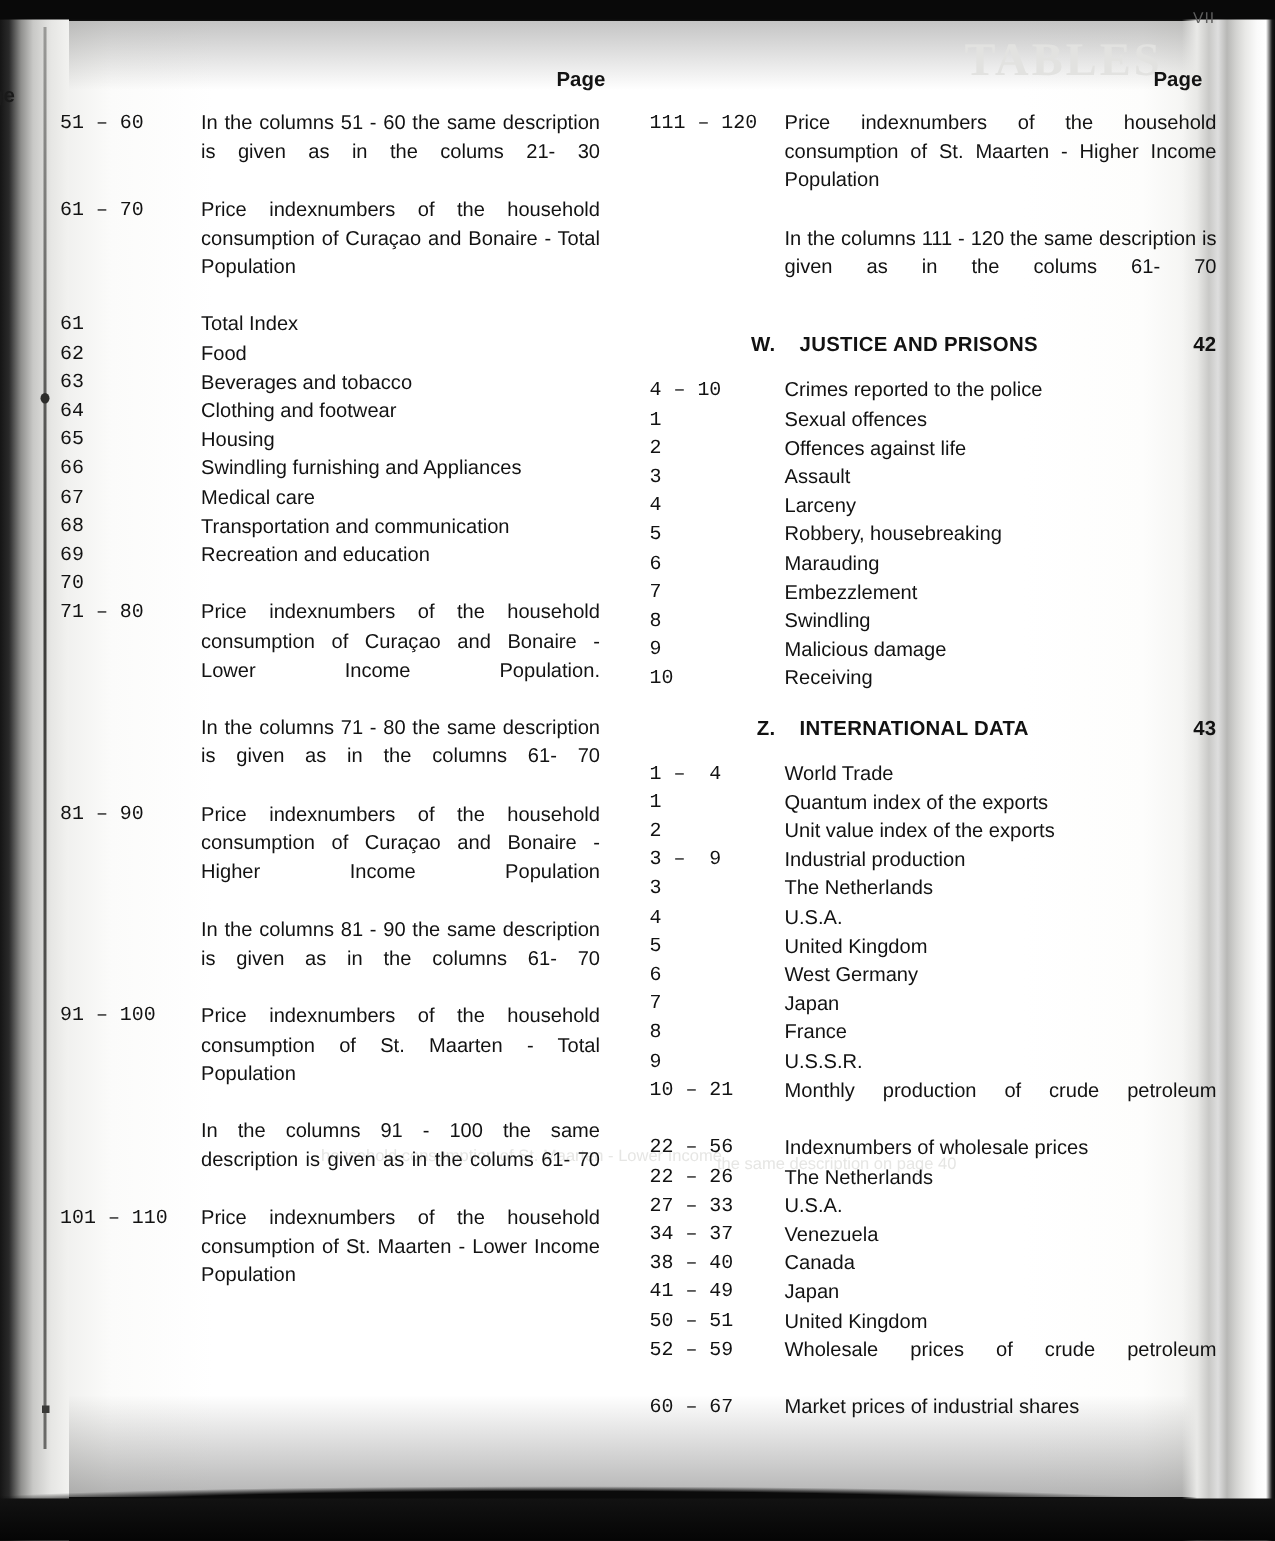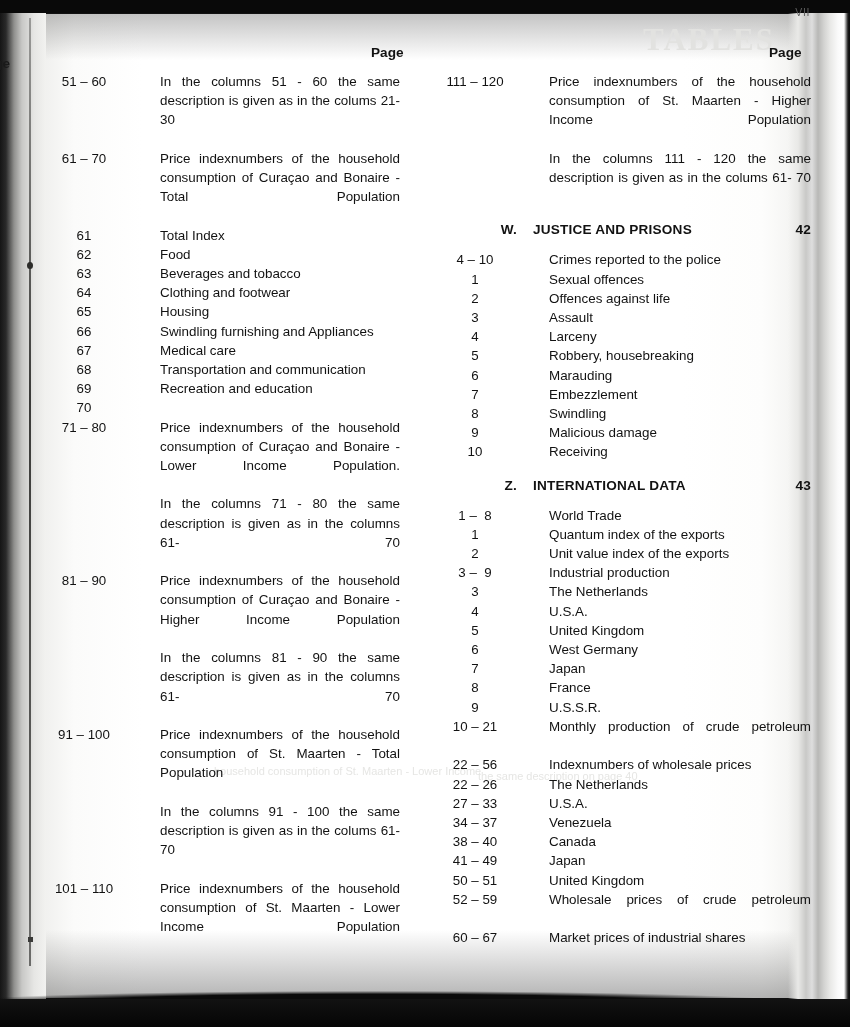--- a/index.html
+++ b/index.html
@@ -204,25 +204,26 @@
   .col-left  { left: 40px;  width: 360px; }
   .col-right { left: 433px; width: 378px; }
 
   
   .entry {
     display: flex;
     align-items: flex-start;
   }
   .num {
     flex: 0 0 auto;
-    text-align: center;
+    text-align: left;
     font-size: 13.3px;
     line-height: 19.2px;
     white-space: pre;
-    padding-right: 32px;
+    padding-right: 6px;
+    font-family: Liberation Mono, monospace;
   }
   .col-left  .num { width: 88px; }
   .col-right .num { width: 84px; }
 
   .desc {
     flex: 1 1 auto;
     font-size: 13.4px;
     line-height: 19.2px;
   }
   .desc p {
@@ -462,21 +463,21 @@
       <div class="sp-16"></div>
       <div class="section-head">
         <span class="sec-letter">Z.</span>
         <span class="sec-title">INTERNATIONAL DATA</span>
         <span class="sec-page">43</span>
       </div>
       <div class="sp-13"></div>
 
       <div id="z-items">
           <div class="entry sub">
-            <span class="num">1 –  8</span>
+            <span class="num">1 –  4</span>
             <span class="desc">World Trade</span>
           </div>
           <div class="entry sub">
             <span class="num">1</span>
             <span class="desc">Quantum index of the exports</span>
           </div>
           <div class="entry sub">
             <span class="num">2</span>
             <span class="desc">Unit value index of the exports</span>
           </div>

